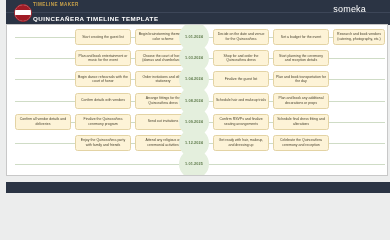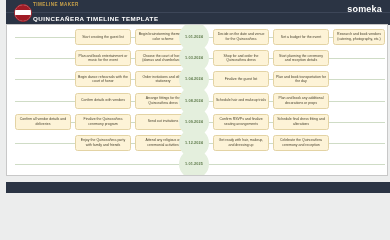--- a/index.html
+++ b/index.html
@@ -36,22 +36,22 @@
     background:#ffffff;
     border:1.2px solid #a01c26;
     overflow:hidden;
   }
   .logo .band{position:absolute;left:0;width:100%;}
   .logo .b1{top:0;height:34%;background:#a01c26;}
   .logo .b2{top:34%;height:28%;background:#ffffff;}
   .logo .b3{top:62%;height:38%;background:#a01c26;}
 
   .someka{
-    position:absolute;right:8px;top:4px;
-    font-size:9px;font-weight:bold;color:#ffffff;
+    position:absolute;right:24px;top:4px;
+    font-size:9px;font-weight:normal;color:#ffffff;
     letter-spacing:.2px;
   }
 
   
   .canvas{
     position:absolute;left:6px;top:24px;width:382px;height:152px;
     background:#ffffff;
     border:1px solid #c8c8c8;
     box-sizing:border-box;
     overflow:hidden;

